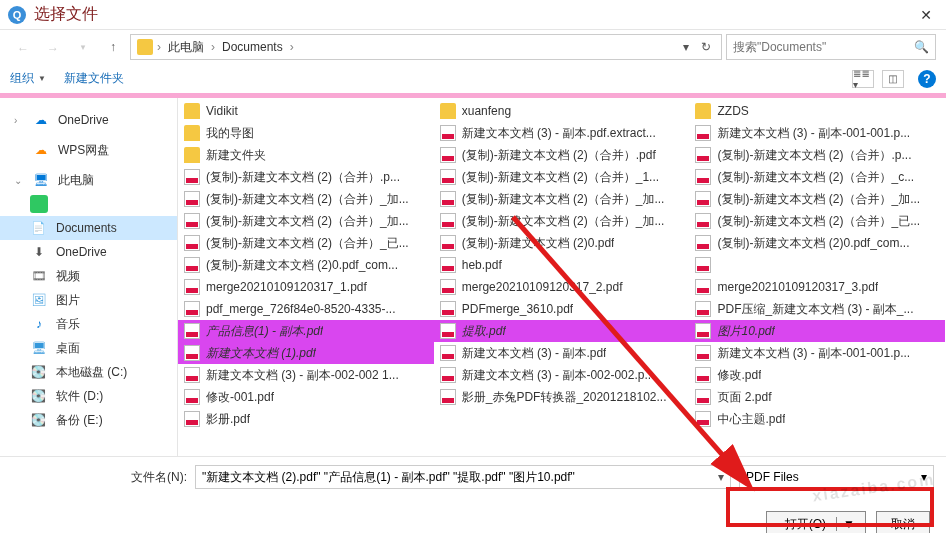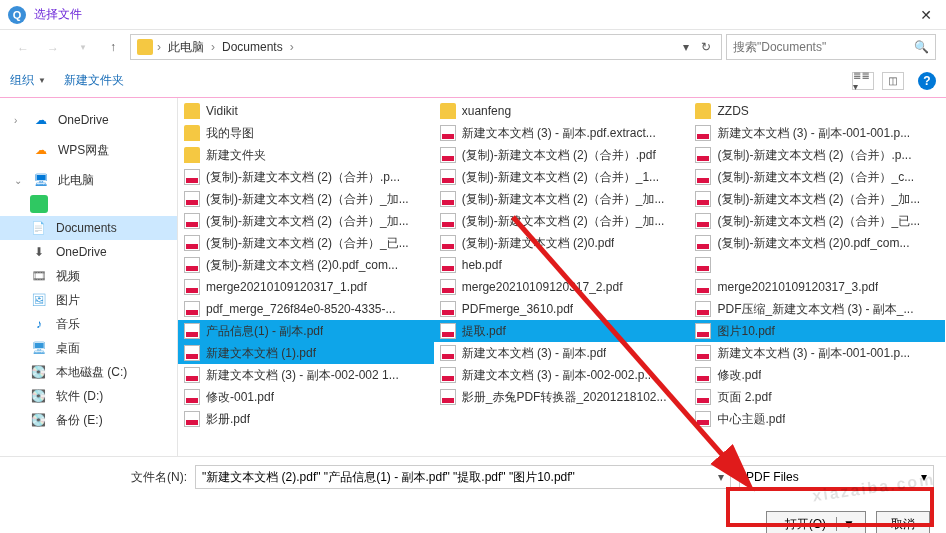--- a/index.html
+++ b/index.html
@@ -1,37 +1,37 @@
 <!DOCTYPE html>
 <html><head>
 <meta charset="utf-8">
 <style>
 * { margin: 0; padding: 0; box-sizing: border-box; font-family: "Microsoft YaHei", "Segoe UI", sans-serif; }
 body { width: 946px; height: 533px; background: #fff; font-size: 12px; overflow: hidden; position: relative; }
 
 .titlebar { height: 30px; display: flex; align-items: center; padding: 0 8px; border-bottom: 1px solid #e5e5e5; }
 .titlebar .app-icon { width: 18px; height: 18px; background: #3a8fd9; border-radius: 50%; display: flex; align-items: center; justify-content: center; color: #fff; font-size: 11px; font-weight: bold; margin-right: 8px; }
-.titlebar .title { flex: 1; font-size: 12px; color: #6d28d9; }
+.titlebar .title { flex: 1; font-size: 16px; color: #7f1d1d; }
 .titlebar .close { font-size: 14px; color: #333; cursor: pointer; padding: 0 6px; }
 
 .navbar { height: 34px; display: flex; align-items: center; padding: 4px 10px; gap: 4px; }
 .navbtn { width: 26px; height: 26px; display: flex; align-items: center; justify-content: center; color: #888; border-radius: 2px; }
 .navbtn.disabled { color: #ccc; }
 .navbtn.enabled { color: #555; }
 .addr-bar { flex: 1; height: 26px; border: 1px solid #ccc; display: flex; align-items: center; padding: 0 6px; gap: 4px; background: #fff; }
 .addr-icon { width: 16px; height: 16px; background: #f5c842; border-radius: 2px; }
 .addr-sep { color: #888; }
 .addr-seg { color: #333; padding: 0 3px; }
 .addr-end { flex: 1; }
 .addr-drop { color: #555; padding: 0 4px; }
 .search-bar { width: 210px; height: 26px; border: 1px solid #ccc; display: flex; align-items: center; padding: 0 6px; background: #fff; }
 .search-bar input { flex: 1; border: none; outline: none; font-size: 12px; color: #888; }
 .search-bar .sicon { color: #555; }
 
-.toolbar { height: 34px; display: flex; padding: 0 10px; border-bottom: 1px solid #f9a8d4; }
+.toolbar { height: 34px; display: flex; padding: 0 10px; border-bottom: 5px solid #f9a8d4; }
 .tool-link { color: #1a6eb8; font-size: 12px; margin-right: 18px; display: inline-flex; align-items: center; gap: 4px; }
 .tool-link .dd { font-size: 8px; color: #555; }
 .toolbar .spacer { flex: 1; }
 .view-icons { display: flex; gap: 8px; align-items: center; }
 .view-icon { width: 22px; height: 18px; border: 1px solid #ccc; display: inline-flex; align-items: center; justify-content: center; font-size: 10px; color: #555; }
 .help-icon { width: 18px; height: 18px; background: #0078d7; border-radius: 50%; color: #fff; display: flex; align-items: center; justify-content: center; font-size: 12px; font-weight: bold; margin-left: 6px; }
 
 .main { display: flex; height: 358px; }
 .sidebar { width: 178px; border-right: 1px solid #e5e5e5; overflow-y: auto; padding-top: 4px; }
 .sb-item { height: 24px; display: flex; align-items: center; padding-left: 30px; gap: 8px; color: #333; cursor: pointer; }
@@ -47,21 +47,21 @@
 .sb-icon.download { color: #555; }
 .sb-icon.video { color: #555; }
 .sb-icon.image { color: #4aa3e0; }
 .sb-icon.music { color: #0078d7; }
 .sb-icon.desktop { color: #3498db; }
 .sb-icon.disk { color: #888; }
 
 .file-area { flex: 1; display: flex; overflow: hidden; }
 .file-col { width: 33.3%; padding: 2px 0; text-align: center; }
 .file-row { height: 22px; display: flex; align-items: center; padding: 0 6px; gap: 6px; cursor: pointer; white-space: nowrap; overflow: hidden; }
-.file-row.selected { background: #0ea5e9; }
+.file-row.selected { background: #d946ef; font-style: italic; }
 .fi { width: 16px; height: 16px; flex-shrink: 0; display: inline-flex; align-items: center; justify-content: center; }
 .fi.folder { background: #f5c842; border-radius: 2px 2px 0 0; }
 .fi.pdf { background: #fff; border: 1px solid #bbb; position: relative; }
 .fi.pdf::after { content: ""; position: absolute; bottom: 1px; left: 1px; right: 1px; height: 5px; background: #d14; }
 .fname { overflow: hidden; text-overflow: ellipsis; white-space: nowrap; color: #333; }
 
 .bottom { border-top: 1px solid #e5e5e5; padding: 8px 12px; }
 .fn-row { display: flex; align-items: center; gap: 8px; margin-bottom: 22px; }
 .fn-label { width: 175px; text-align: right; color: #333; }
 .fn-input { flex: 1; height: 24px; border: 1px solid #ccc; padding: 0 6px; display: flex; align-items: center; }

